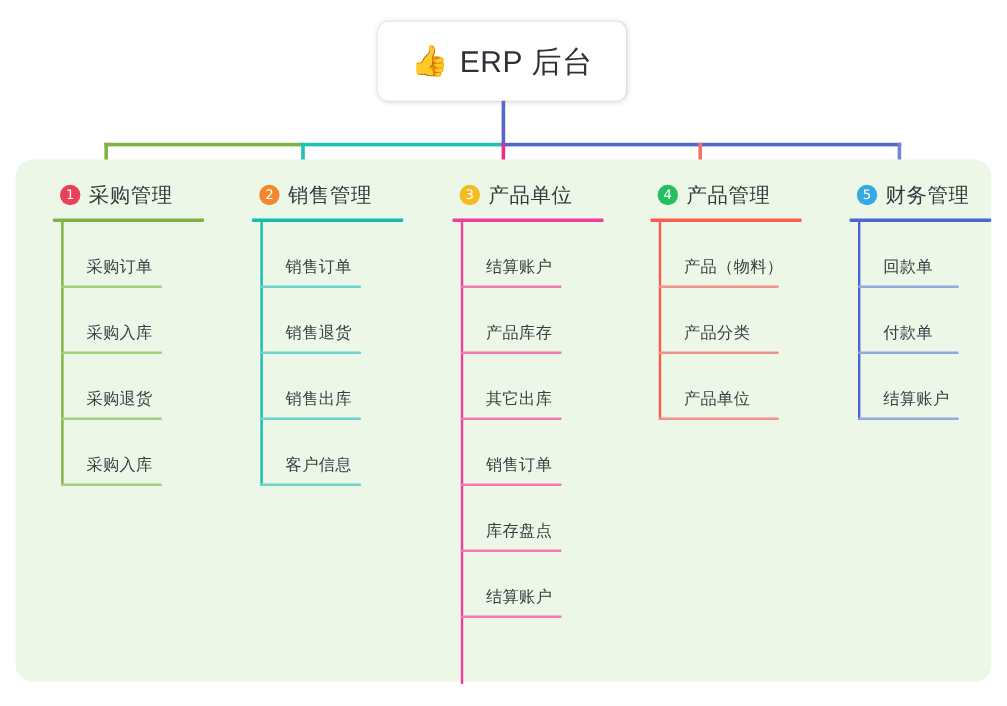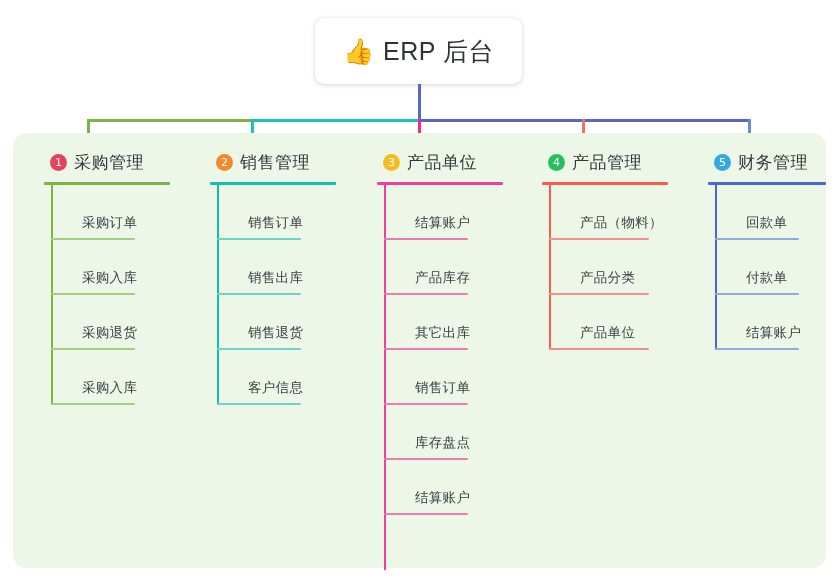--- a/index.html
+++ b/index.html
@@ -109,21 +109,21 @@
     width: 2px;
   }
   .item {
     position: relative;
     height: 55px;
     box-sizing: border-box;
     padding-left: 21px;
   }
   .item-label {
     position: absolute;
-    left: 31px;
+    left: 21px;
     bottom: 8px;
     font-size: 13.5px;
     color: #3a3d42;
     white-space: nowrap;
     letter-spacing: 0.3px;
   }
   .item-rule {
     position: absolute;
     left: 0;
     bottom: 0;
@@ -184,25 +184,25 @@
         <span class="col-title">销售管理</span>
       </div>
       <div class="head-rule" style="background: rgb(18, 191, 174); width: 126px;"></div>
       <div class="items">
         <div class="spine" style="background: rgb(18, 191, 174); height: 220px;"></div>
         <div class="item">
           <span class="item-label">销售订单</span>
           <div class="item-rule" style="background: rgb(110, 212, 203); width: 84px;"></div>
         </div>
         <div class="item">
+          <span class="item-label">销售退货</span>
+          <div class="item-rule" style="background: rgb(110, 212, 203); width: 84px;"></div>
+        </div>
+        <div class="item">
           <span class="item-label">销售出库</span>
-          <div class="item-rule" style="background: rgb(110, 212, 203); width: 84px;"></div>
-        </div>
-        <div class="item">
-          <span class="item-label">销售退货</span>
           <div class="item-rule" style="background: rgb(110, 212, 203); width: 84px;"></div>
         </div>
         <div class="item">
           <span class="item-label">客户信息</span>
           <div class="item-rule" style="background: rgb(110, 212, 203); width: 84px;"></div>
         </div>
       </div>
     </div>
     <div class="column" style="left: 352px; top: 14px;">
       <div class="col-head">

